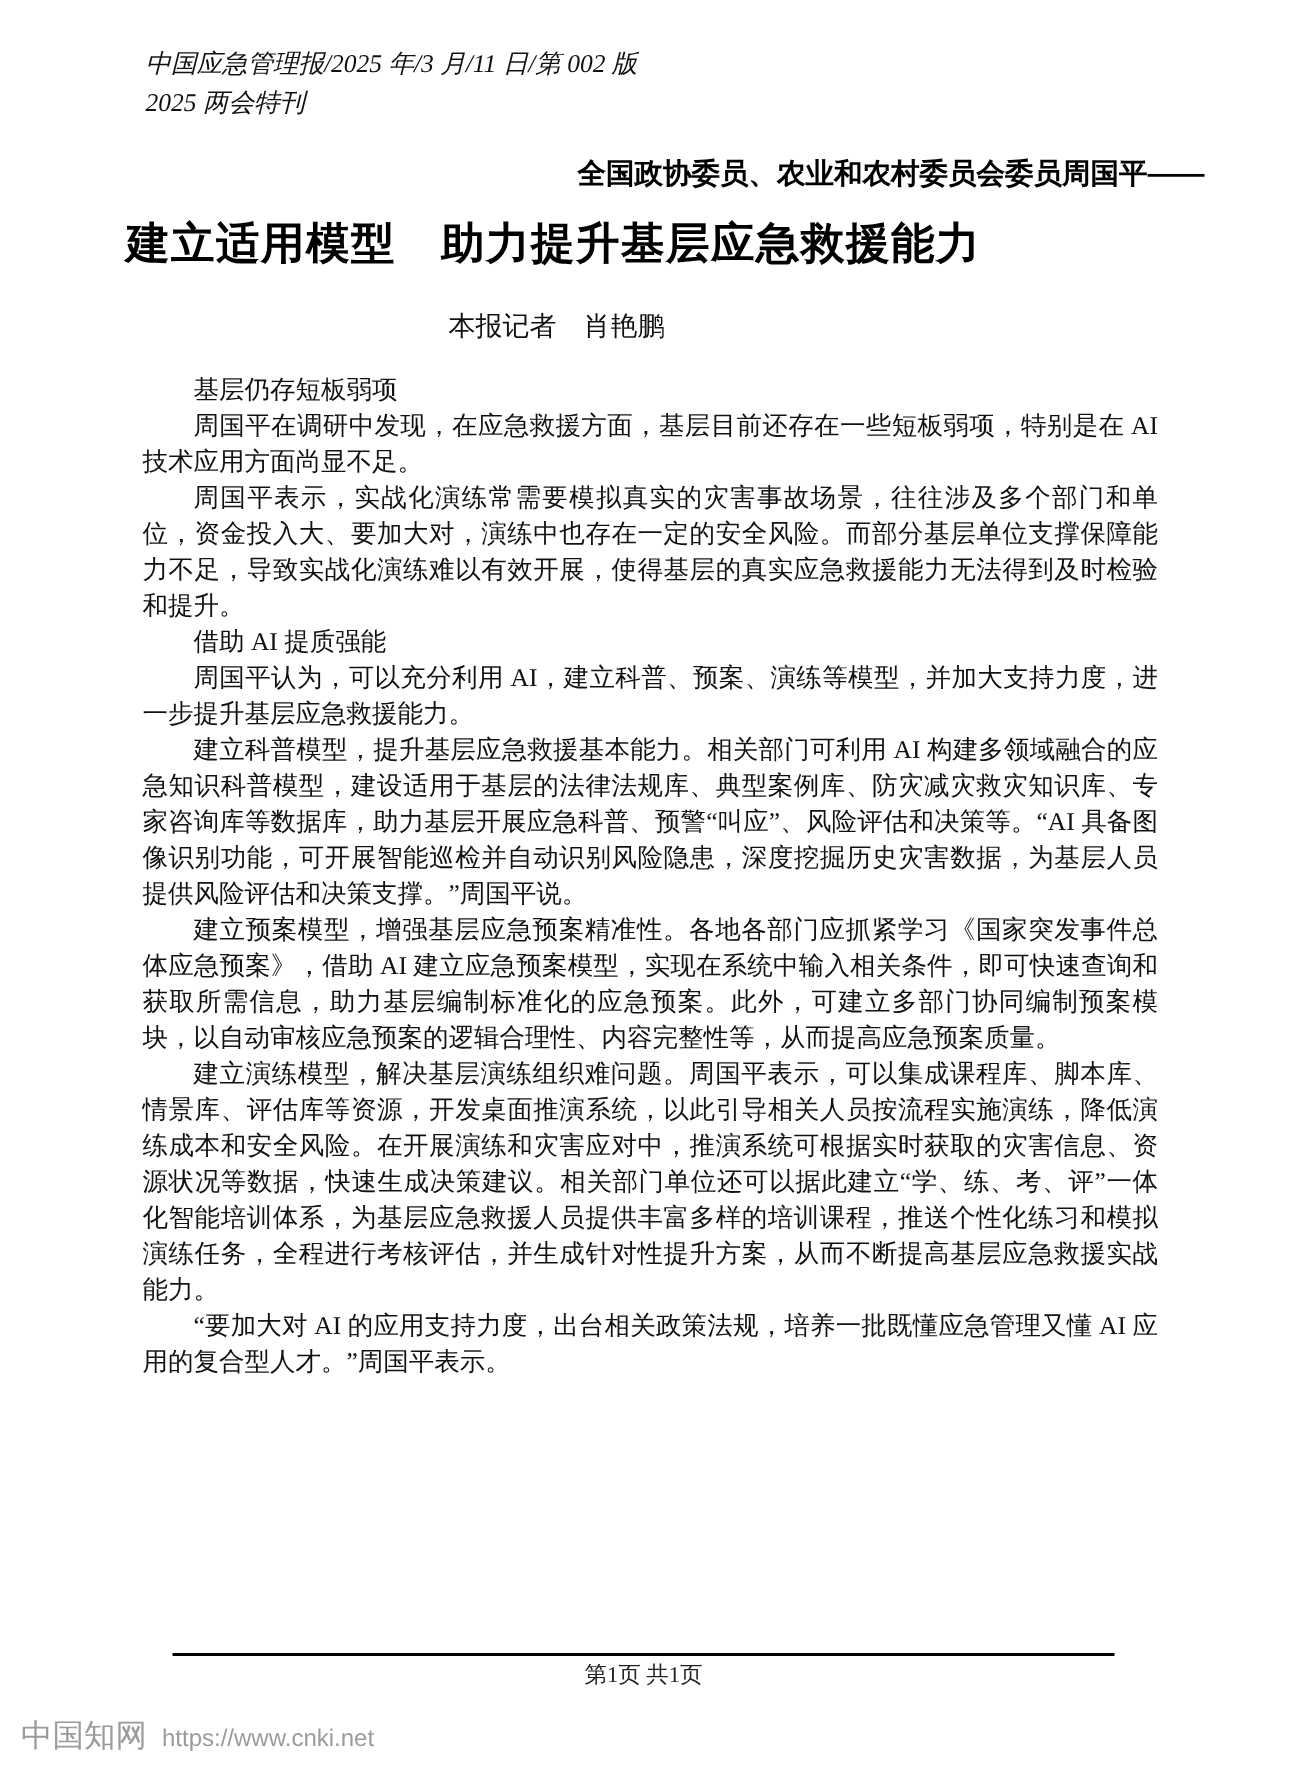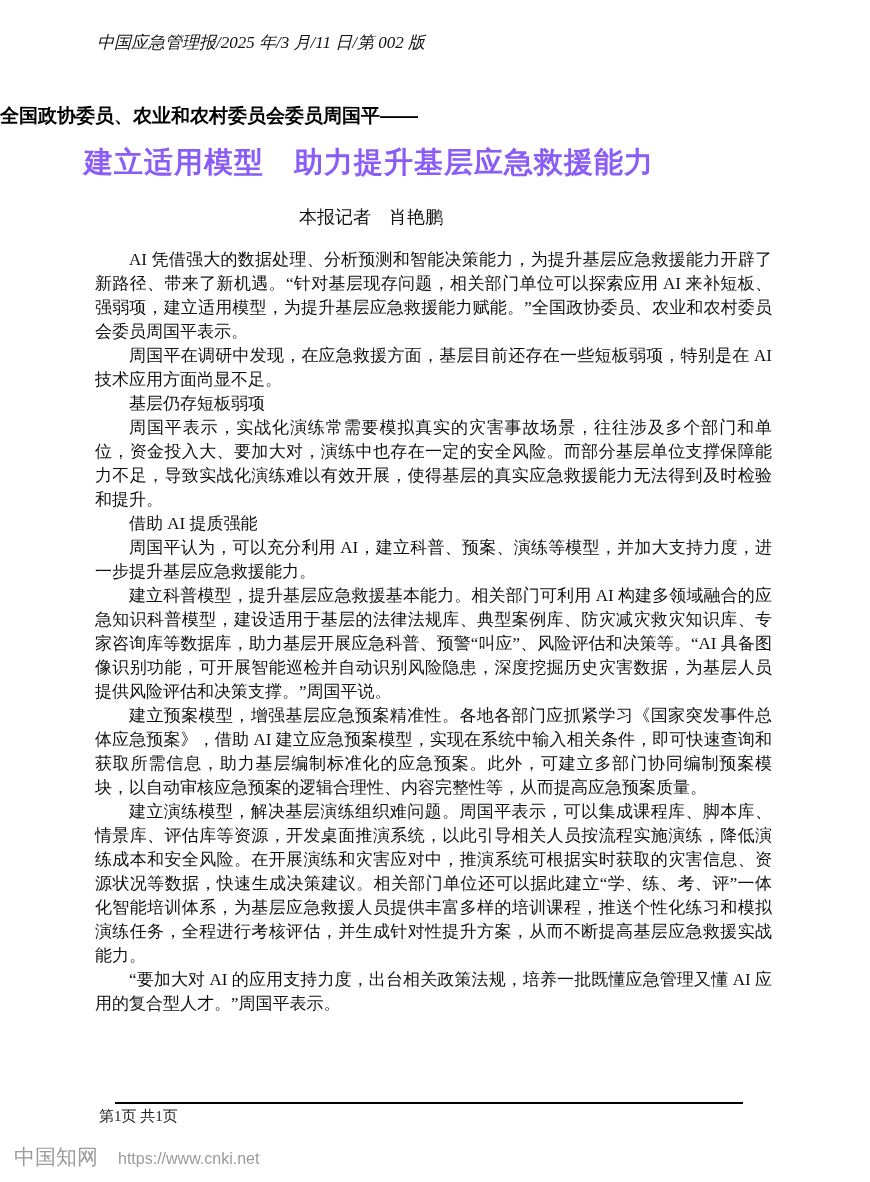--- a/index.html
+++ b/index.html
@@ -19,37 +19,37 @@
     font-size: 17px;
     line-height: 26px;
     color: #111111;
     font-style: italic;
   }
   .kicker {
     position: absolute;
     left: 0;
     top: 103px;
     width: 803px;
-    text-align: left;
+    text-align: right;
     font-family: "Liberation Sans", "DejaVu Sans", sans-serif;
     font-weight: 700;
     font-size: 19px;
     color: #000000;
   }
   .article-title {
     position: absolute;
     left: 0;
     top: 143px;
     width: 738px;
     text-align: center;
     font-family: "Liberation Sans", "DejaVu Sans", sans-serif;
     font-weight: 700;
     font-size: 29px;
     letter-spacing: 1px;
-    color: #8b5cf6;
+    color: #000000;
   }
   .byline {
     position: absolute;
     left: 0;
     top: 205px;
     width: 742px;
     text-align: center;
     font-size: 18px;
     color: #111111;
   }
@@ -71,61 +71,61 @@
   .page-footer-rule {
     position: absolute;
     left: 115px;
     top: 1102px;
     width: 628px;
     height: 0;
     border-top: 2px solid #000000;
   }
   .page-footer-text {
     position: absolute;
-    left: 99px;
+    left: 115px;
     top: 1107px;
     width: 628px;
-    text-align: left;
+    text-align: center;
     font-size: 15px;
     color: #222222;
   }
   .branding {
     position: absolute;
     left: 14px;
     top: 1143px;
     display: flex;
     align-items: baseline;
-    gap: 20px;
+    gap: 10px;
     font-family: "Liberation Sans", "DejaVu Sans", sans-serif;
   }
   .branding .site-name {
     font-size: 21px;
     font-weight: 500;
   }
   .branding .site-url {
     font-size: 16px;
   }
 </style>
 </head>
 <body>
 
 <div class="page-header">
   <div>中国应急管理报/2025 年/3 月/11 日/第 002 版</div>
+  <div>2025 两会特刊</div>
 </div>
 
 <div class="kicker">全国政协委员、农业和农村委员会委员周国平——</div>
 
 <h1 class="article-title" style="margin:0">建立适用模型　助力提升基层应急救援能力</h1>
 
 <div class="byline">本报记者　肖艳鹏</div>
 
 <div class="article-body">
-    <p>AI 凭借强大的数据处理、分析预测和智能决策能力，为提升基层应急救援能力开辟了新路径、带来了新机遇。“针对基层现存问题，相关部门单位可以探索应用 AI 来补短板、强弱项，建立适用模型，为提升基层应急救援能力赋能。”全国政协委员、农业和农村委员会委员周国平表示。</p>
+    <p>基层仍存短板弱项</p>
     <p>周国平在调研中发现，在应急救援方面，基层目前还存在一些短板弱项，特别是在 AI 技术应用方面尚显不足。</p>
-    <p>基层仍存短板弱项</p>
     <p>周国平表示，实战化演练常需要模拟真实的灾害事故场景，往往涉及多个部门和单位，资金投入大、要加大对，演练中也存在一定的安全风险。而部分基层单位支撑保障能力不足，导致实战化演练难以有效开展，使得基层的真实应急救援能力无法得到及时检验和提升。</p>
     <p>借助 AI 提质强能</p>
     <p>周国平认为，可以充分利用 AI，建立科普、预案、演练等模型，并加大支持力度，进一步提升基层应急救援能力。</p>
     <p>建立科普模型，提升基层应急救援基本能力。相关部门可利用 AI 构建多领域融合的应急知识科普模型，建设适用于基层的法律法规库、典型案例库、防灾减灾救灾知识库、专家咨询库等数据库，助力基层开展应急科普、预警“叫应”、风险评估和决策等。“AI 具备图像识别功能，可开展智能巡检并自动识别风险隐患，深度挖掘历史灾害数据，为基层人员提供风险评估和决策支撑。”周国平说。</p>
     <p>建立预案模型，增强基层应急预案精准性。各地各部门应抓紧学习《国家突发事件总体应急预案》，借助 AI 建立应急预案模型，实现在系统中输入相关条件，即可快速查询和获取所需信息，助力基层编制标准化的应急预案。此外，可建立多部门协同编制预案模块，以自动审核应急预案的逻辑合理性、内容完整性等，从而提高应急预案质量。</p>
     <p>建立演练模型，解决基层演练组织难问题。周国平表示，可以集成课程库、脚本库、情景库、评估库等资源，开发桌面推演系统，以此引导相关人员按流程实施演练，降低演练成本和安全风险。在开展演练和灾害应对中，推演系统可根据实时获取的灾害信息、资源状况等数据，快速生成决策建议。相关部门单位还可以据此建立“学、练、考、评”一体化智能培训体系，为基层应急救援人员提供丰富多样的培训课程，推送个性化练习和模拟演练任务，全程进行考核评估，并生成针对性提升方案，从而不断提高基层应急救援实战能力。</p>
     <p>“要加大对 AI 的应用支持力度，出台相关政策法规，培养一批既懂应急管理又懂 AI 应用的复合型人才。”周国平表示。</p>
   </div>
 
 <div class="page-footer-rule"></div>

